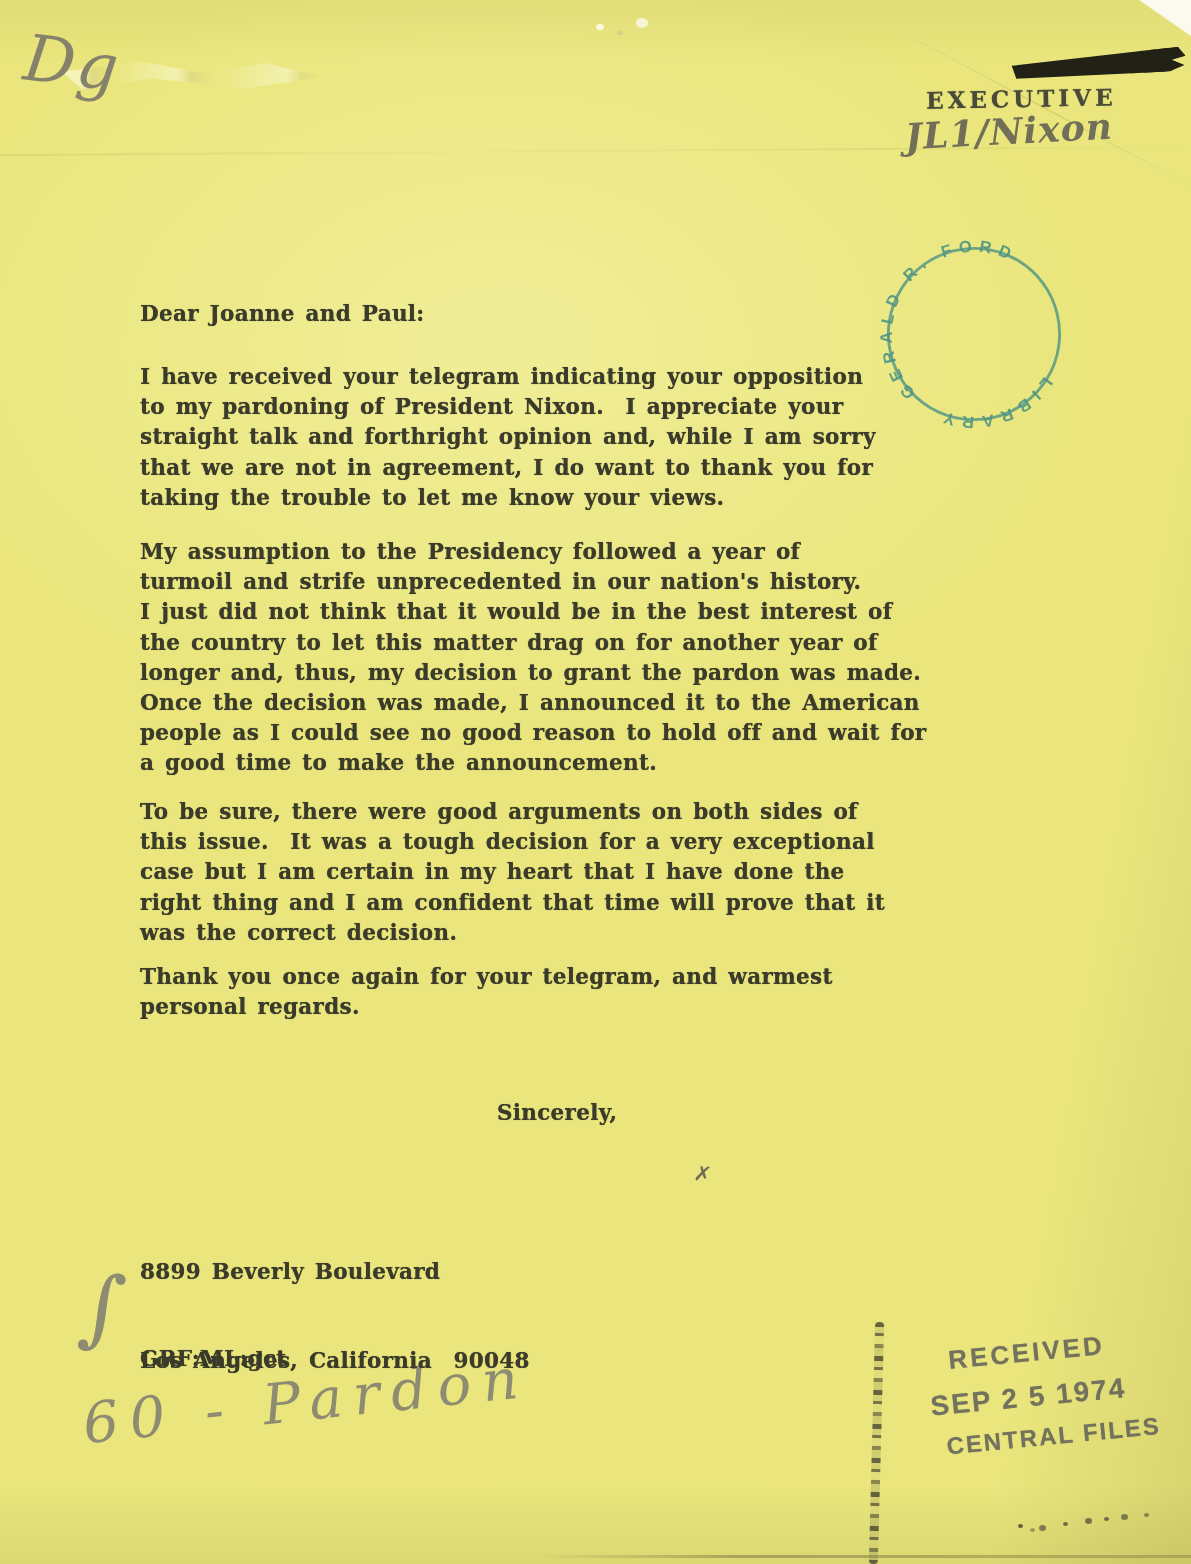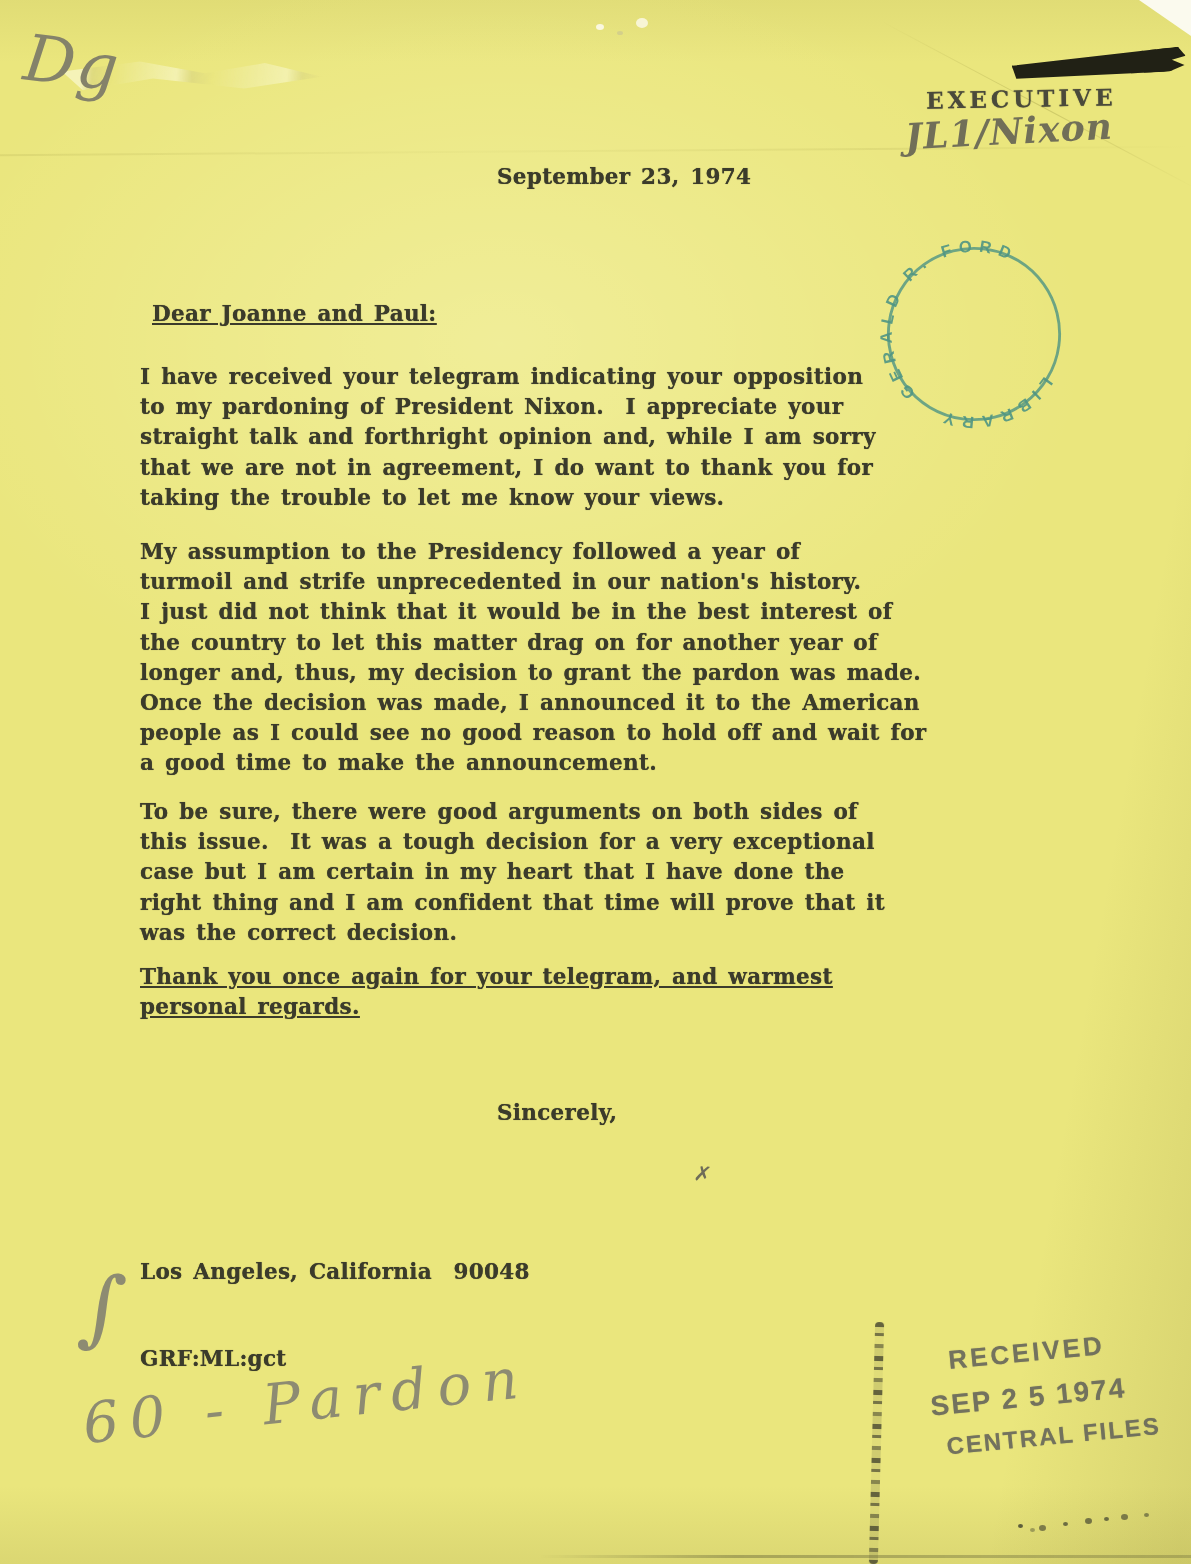--- a/index.html
+++ b/index.html
@@ -22,25 +22,25 @@
     color:#3b3b2b;
     font-weight:bold;
     font-size:21.5px;
     line-height:30.2px;
     letter-spacing:0.3px;
     word-spacing:3px;
     white-space:pre-wrap;
     text-shadow:0 0 0.7px rgba(46,46,30,0.85);
   }
   .date-line{left:497px;top:162px;}
-  .salutation{left:152px;top:299px;text-decoration:underline;}
+  .salutation{left:140px;top:299px;}
   .para-1{left:140px;top:362px;}
   .para-2{left:140px;top:537px;}
   .para-3{left:140px;top:797px;}
-  .para-4{left:140px;top:962px;text-decoration:underline;}
+  .para-4{left:140px;top:962px;}
   .closing{left:497px;top:1052px;margin-top:46px;}
   .recipient{left:140px;top:1198px;line-height:29.5px;white-space:pre;}
   .reference{left:140px;top:1344px;}
 
   
   .pencil{
     position:absolute;
     font-style:italic;
     color:#84826a;
     font-family:"DejaVu Serif","Liberation Serif",serif;
@@ -179,21 +179,20 @@
   </svg>
 
   <div class="received">
     <div class="r1">RECEIVED</div>
     <div class="r2">SEP 2 5 1974</div>
     <div class="r3">CENTRAL FILES</div>
   </div>
   <div class="smudge"></div>
   <div class="spatter"></div>
 
-  <div class="typed date-line">September 23, 1974</div>
   <div class="typed salutation">Dear Joanne and Paul:</div>
   <div class="typed para-1">I have received your telegram indicating your opposition
 to my pardoning of President Nixon.  I appreciate your
 straight talk and forthright opinion and, while I am sorry
 that we are not in agreement, I do want to thank you for
 taking the trouble to let me know your views.</div>
   <div class="typed para-2">My assumption to the Presidency followed a year of
 turmoil and strife unprecedented in our nation's history.
 I just did not think that it would be in the best interest of
 the country to let this matter drag on for another year of
@@ -204,18 +203,19 @@
   <div class="typed para-3">To be sure, there were good arguments on both sides of
 this issue.  It was a tough decision for a very exceptional
 case but I am certain in my heart that I have done the
 right thing and I am confident that time will prove that it
 was the correct decision.</div>
   <div class="typed para-4">Thank you once again for your telegram, and warmest
 personal regards.</div>
   <div class="typed closing">Sincerely,</div>
 
   <div class="typed recipient">
+    <div>8899 Beverly Boulevard</div>
     <div>Los Angeles, California  90048</div>
   </div>
 
   <div class="typed reference">GRF:ML:gct</div>
 
 </div>
 
 </body></html>

